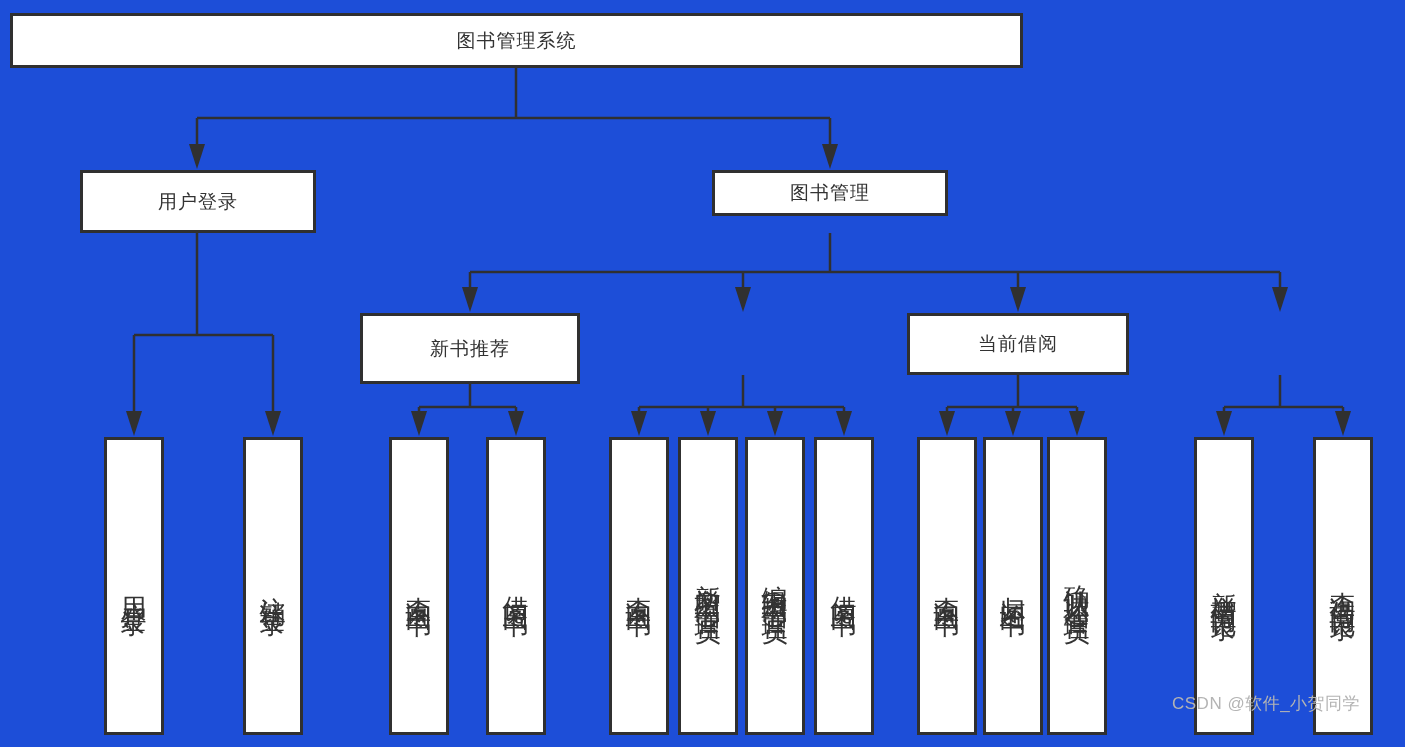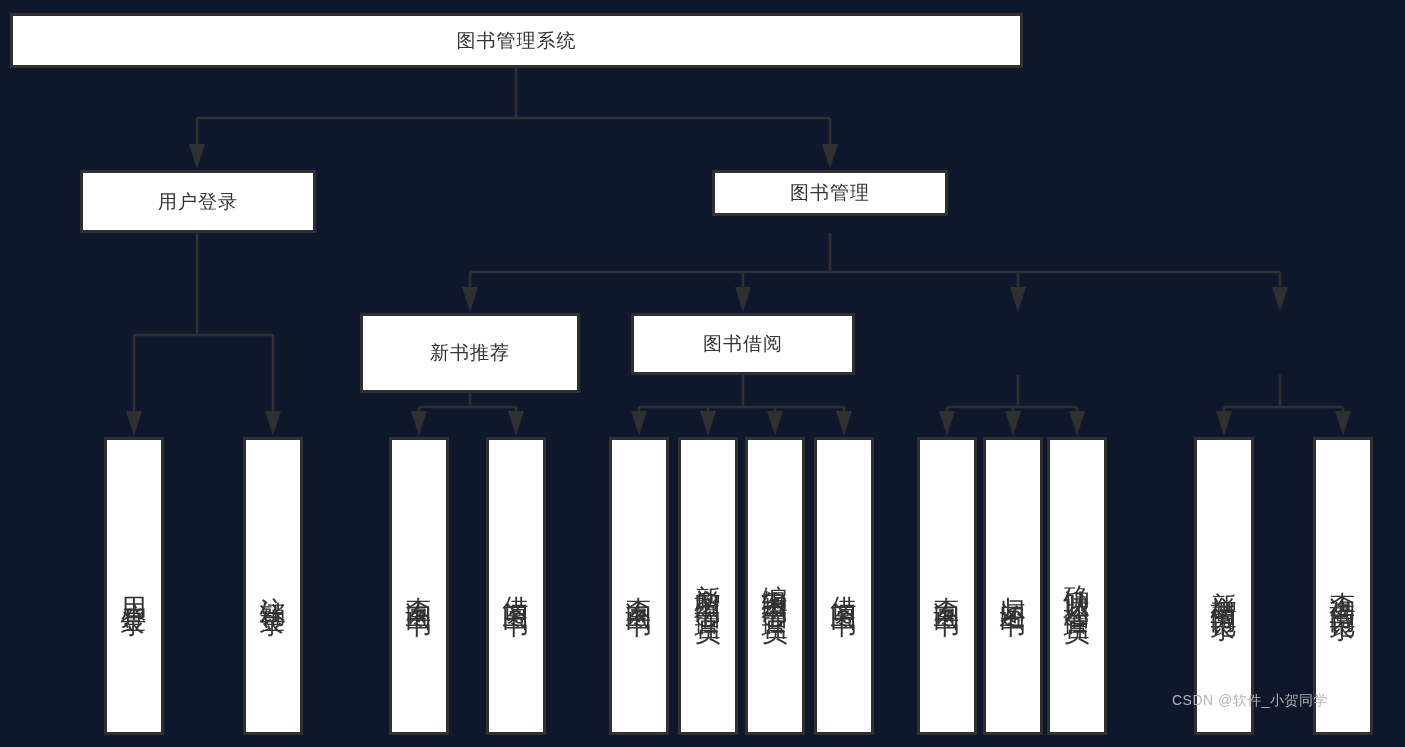--- a/index.html
+++ b/index.html
@@ -3,21 +3,21 @@
 <meta charset="utf-8">
 <style>
   * { margin: 0; padding: 0; box-sizing: border-box; }
   html, body { background: #ffffff; }
   body { font-family: "Liberation Sans", sans-serif; color: #333333; }
 
   .canvas {
     position: relative;
     width: 1405px;
     height: 747px;
-    background: #0f172a;
+    background: #1d4ed8;
     overflow: hidden;
     padding-left: 8px;
   }
 
   .connectors {
     position: absolute;
     left: 0; top: 0;
     width: 1405px; height: 747px;
     pointer-events: none;
   }
@@ -45,21 +45,21 @@
     font-size: 26px;
     letter-spacing: 5px;
     line-height: 1;
     color: #333333;
   }
 
   .watermark {
     position: absolute;
     left: 1172px;
     top: 692px;
-    font-size: 14px;
+    font-size: 17px;
     color: #b4b4b4;
     white-space: nowrap;
     z-index: 5;
     letter-spacing: 0.5px;
   }
 </style>
 </head>
 <body>
 
 <div class="canvas">
@@ -114,25 +114,25 @@
     <span class="lbl">图书管理系统</span>
   </div>
 
   <div class="node h-node" style="left:80px; top:170px; width:236px; height:63px">
     <span class="lbl">用户登录</span>
   </div>
   <div class="node h-node" style="left:712px; top:170px; width:236px; height:46px">
     <span class="lbl">图书管理</span>
   </div>
 
-  <div class="node h-node" style="left:360px; top:313px; width:220px; height:80px">
+  <div class="node h-node" style="left:360px; top:313px; width:220px; height:71px">
     <span class="lbl">新书推荐</span>
   </div>
-  <div class="node h-node" style="left:631px; top:313px; width:224px; height:62px">
-    <span class="lbl">图书借阅</span>
+  <div class="node h-node" style="left:907px; top:313px; width:222px; height:62px">
+    <span class="lbl">当前借阅</span>
   </div>
 
   <div class="node v-node" style="left:104px; top:437px; width:60px; height:298px">
     <span class="vlbl">用户登录</span>
   </div>
   <div class="node v-node" style="left:243px; top:437px; width:60px; height:298px">
     <span class="vlbl">注销登录</span>
   </div>
 
   <div class="node v-node" style="left:389px; top:437px; width:60px; height:298px">

